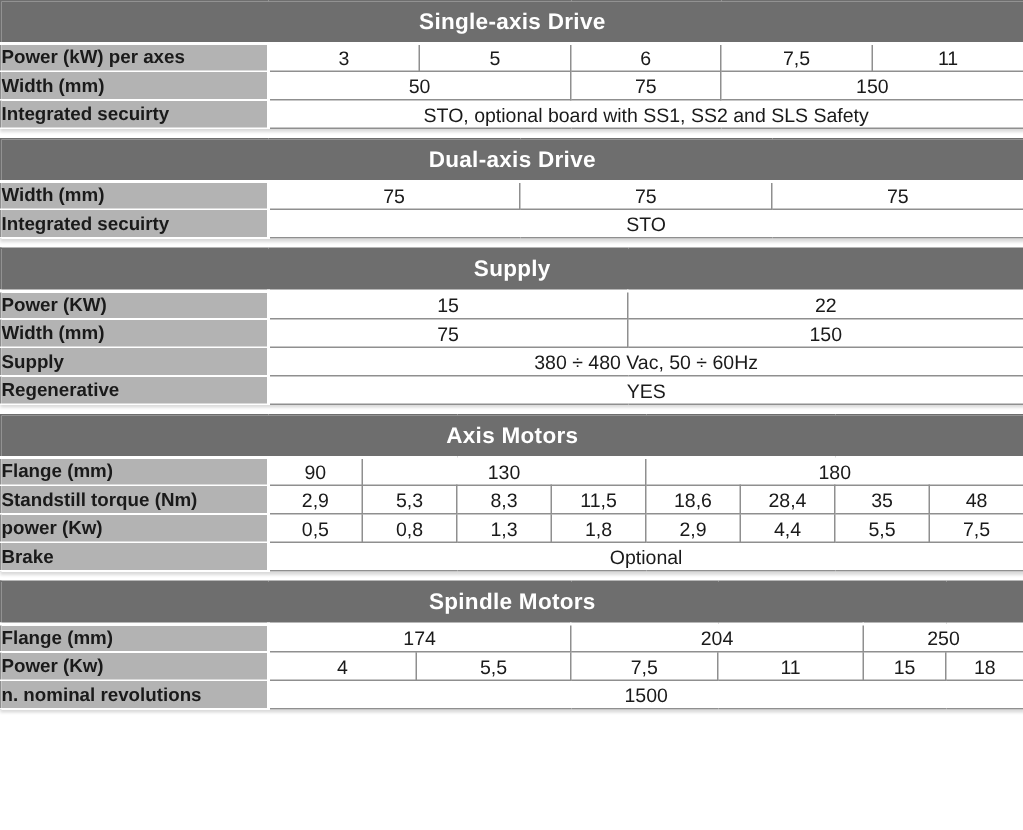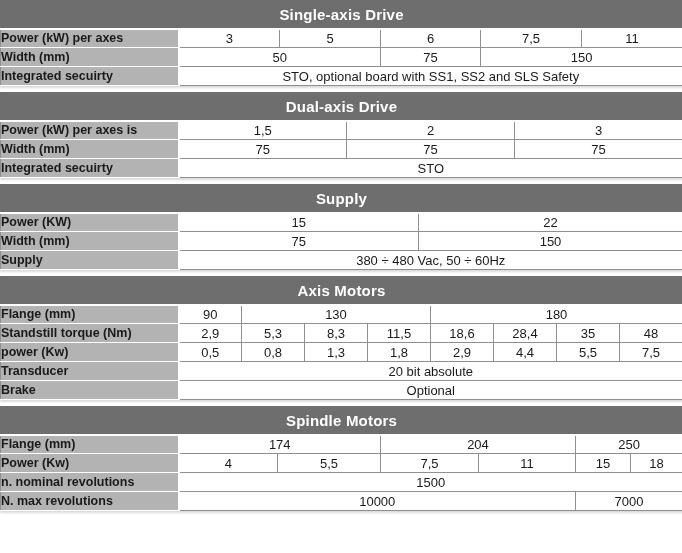--- a/index.html
+++ b/index.html
@@ -115,26 +115,20 @@
           <col style="width: 168px;">
           <col style="width: 168px;">
         </colgroup>
         <thead>
           <tr>
             <th class="title" colspan="4">Dual-axis Drive</th>
           </tr>
         </thead>
         <tbody>
           <tr>
-            <td class="label">Power (kW) per axes is</td>
-            <td class="val" colspan="1">1,5</td>
-            <td class="val" colspan="1">2</td>
-            <td class="val" colspan="1">3</td>
-          </tr>
-          <tr>
             <td class="label">Width (mm)</td>
             <td class="val" colspan="1">75</td>
             <td class="val" colspan="1">75</td>
             <td class="val" colspan="1">75</td>
           </tr>
           <tr>
             <td class="label">Integrated secuirty</td>
             <td class="val" colspan="3">STO</td>
           </tr>
         </tbody>
@@ -157,20 +151,24 @@
             <td class="val" colspan="1">22</td>
           </tr>
           <tr>
             <td class="label">Width (mm)</td>
             <td class="val" colspan="1">75</td>
             <td class="val" colspan="1">150</td>
           </tr>
           <tr>
             <td class="label">Supply</td>
             <td class="val" colspan="2">380 ÷ 480 Vac, 50 ÷ 60Hz</td>
+          </tr>
+          <tr>
+            <td class="label">Regenerative</td>
+            <td class="val" colspan="2">YES</td>
           </tr>
         </tbody>
       </table>
       <table class="spec">
         <colgroup>
           <col style="width: 178px;">
           <col style="width: 63px;">
           <col style="width: 63px;">
           <col style="width: 63px;">
           <col style="width: 63px;">
@@ -207,24 +205,20 @@
             <td class="val" colspan="1">0,5</td>
             <td class="val" colspan="1">0,8</td>
             <td class="val" colspan="1">1,3</td>
             <td class="val" colspan="1">1,8</td>
             <td class="val" colspan="1">2,9</td>
             <td class="val" colspan="1">4,4</td>
             <td class="val" colspan="1">5,5</td>
             <td class="val" colspan="1">7,5</td>
           </tr>
           <tr>
-            <td class="label">Transducer</td>
-            <td class="val" colspan="8">20 bit absolute</td>
-          </tr>
-          <tr>
             <td class="label">Brake</td>
             <td class="val" colspan="8">Optional</td>
           </tr>
         </tbody>
       </table>
       <table class="spec">
         <colgroup>
           <col style="width: 178px;">
           <col style="width: 99px;">
           <col style="width: 103px;">
@@ -251,21 +245,16 @@
             <td class="val" colspan="1">5,5</td>
             <td class="val" colspan="1">7,5</td>
             <td class="val" colspan="1">11</td>
             <td class="val" colspan="1">15</td>
             <td class="val" colspan="1">18</td>
           </tr>
           <tr>
             <td class="label">n. nominal revolutions</td>
             <td class="val" colspan="6">1500</td>
           </tr>
-          <tr>
-            <td class="label">N. max revolutions</td>
-            <td class="val" colspan="4">10000</td>
-            <td class="val" colspan="2">7000</td>
-          </tr>
         </tbody>
       </table>
     </div>
 </div>
 
 </body></html>

